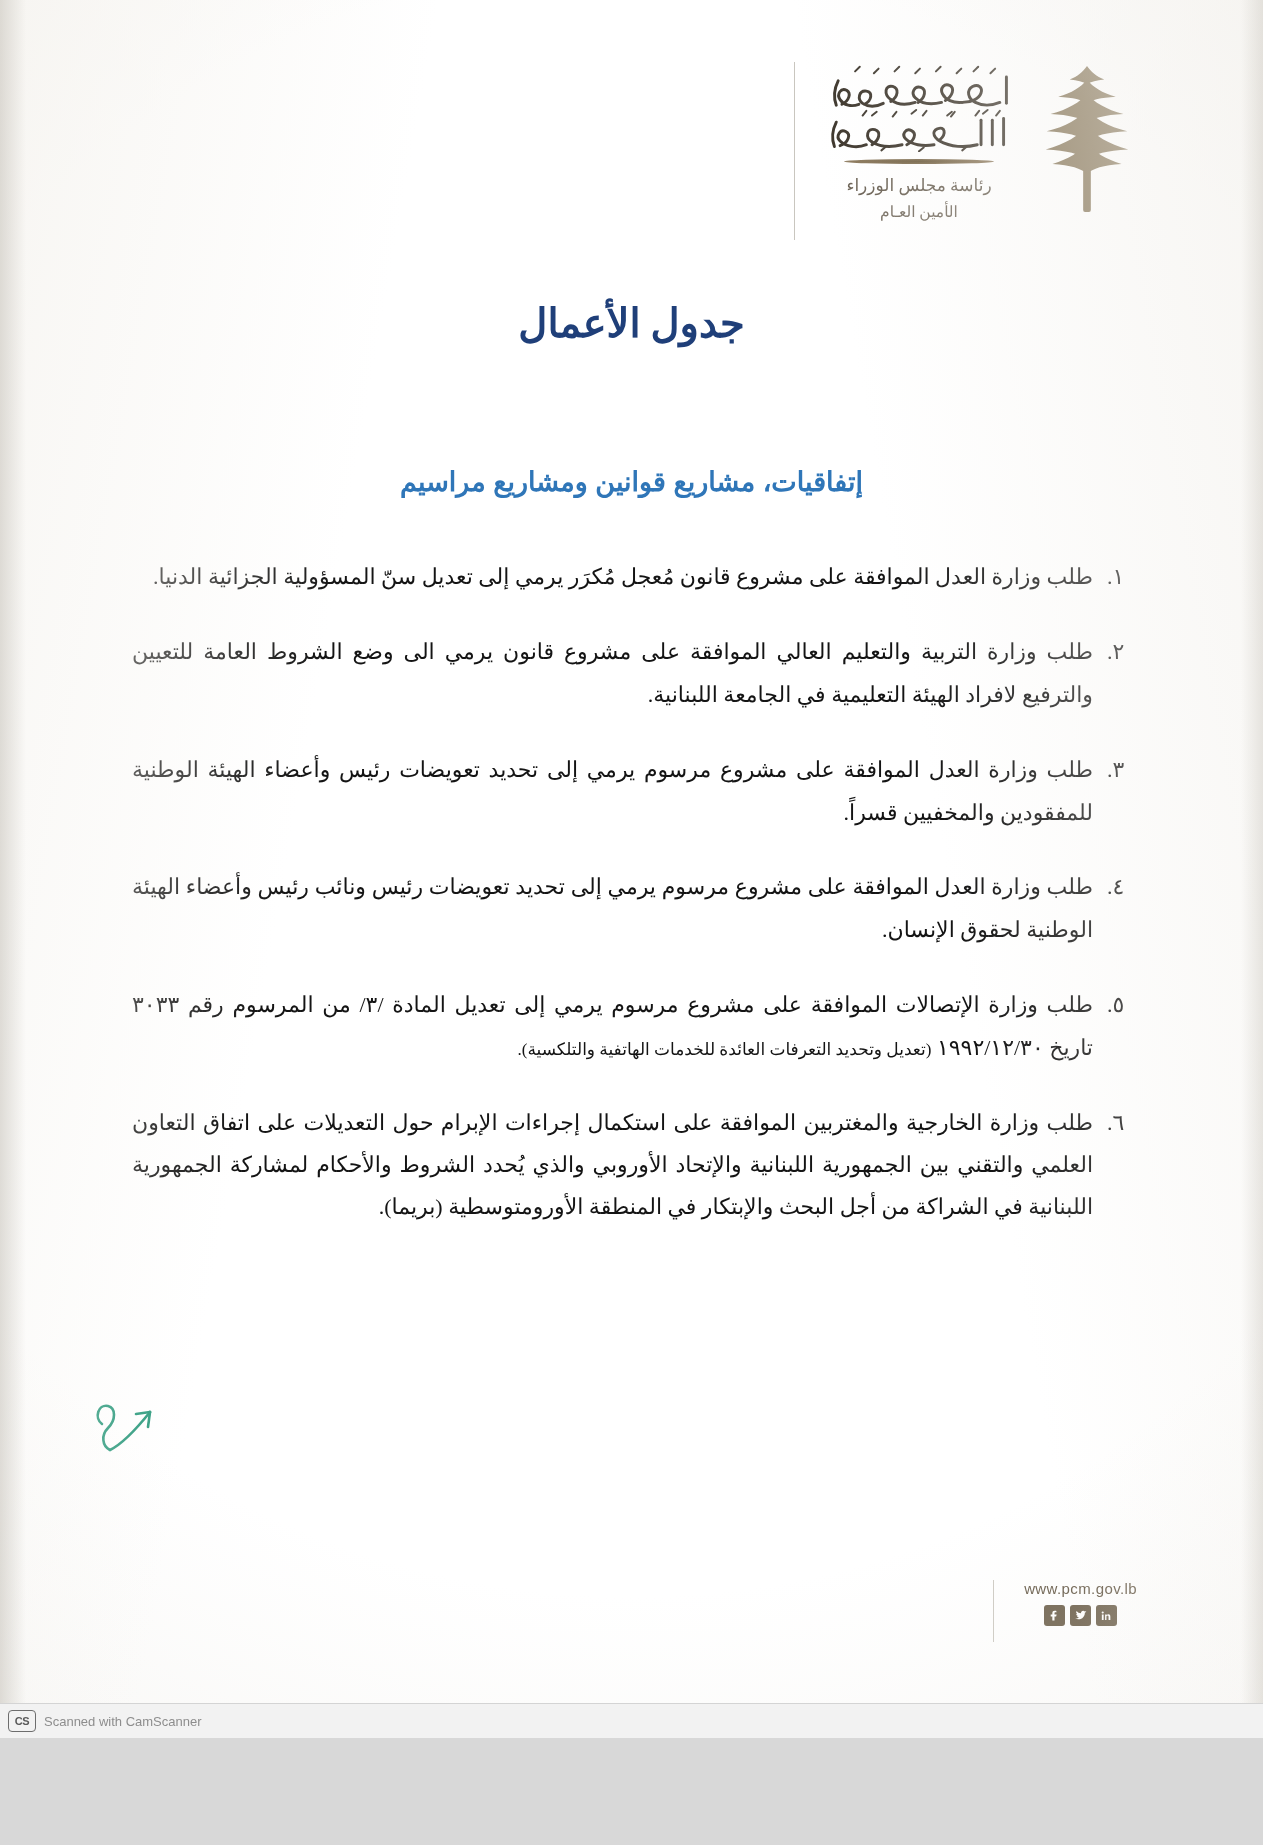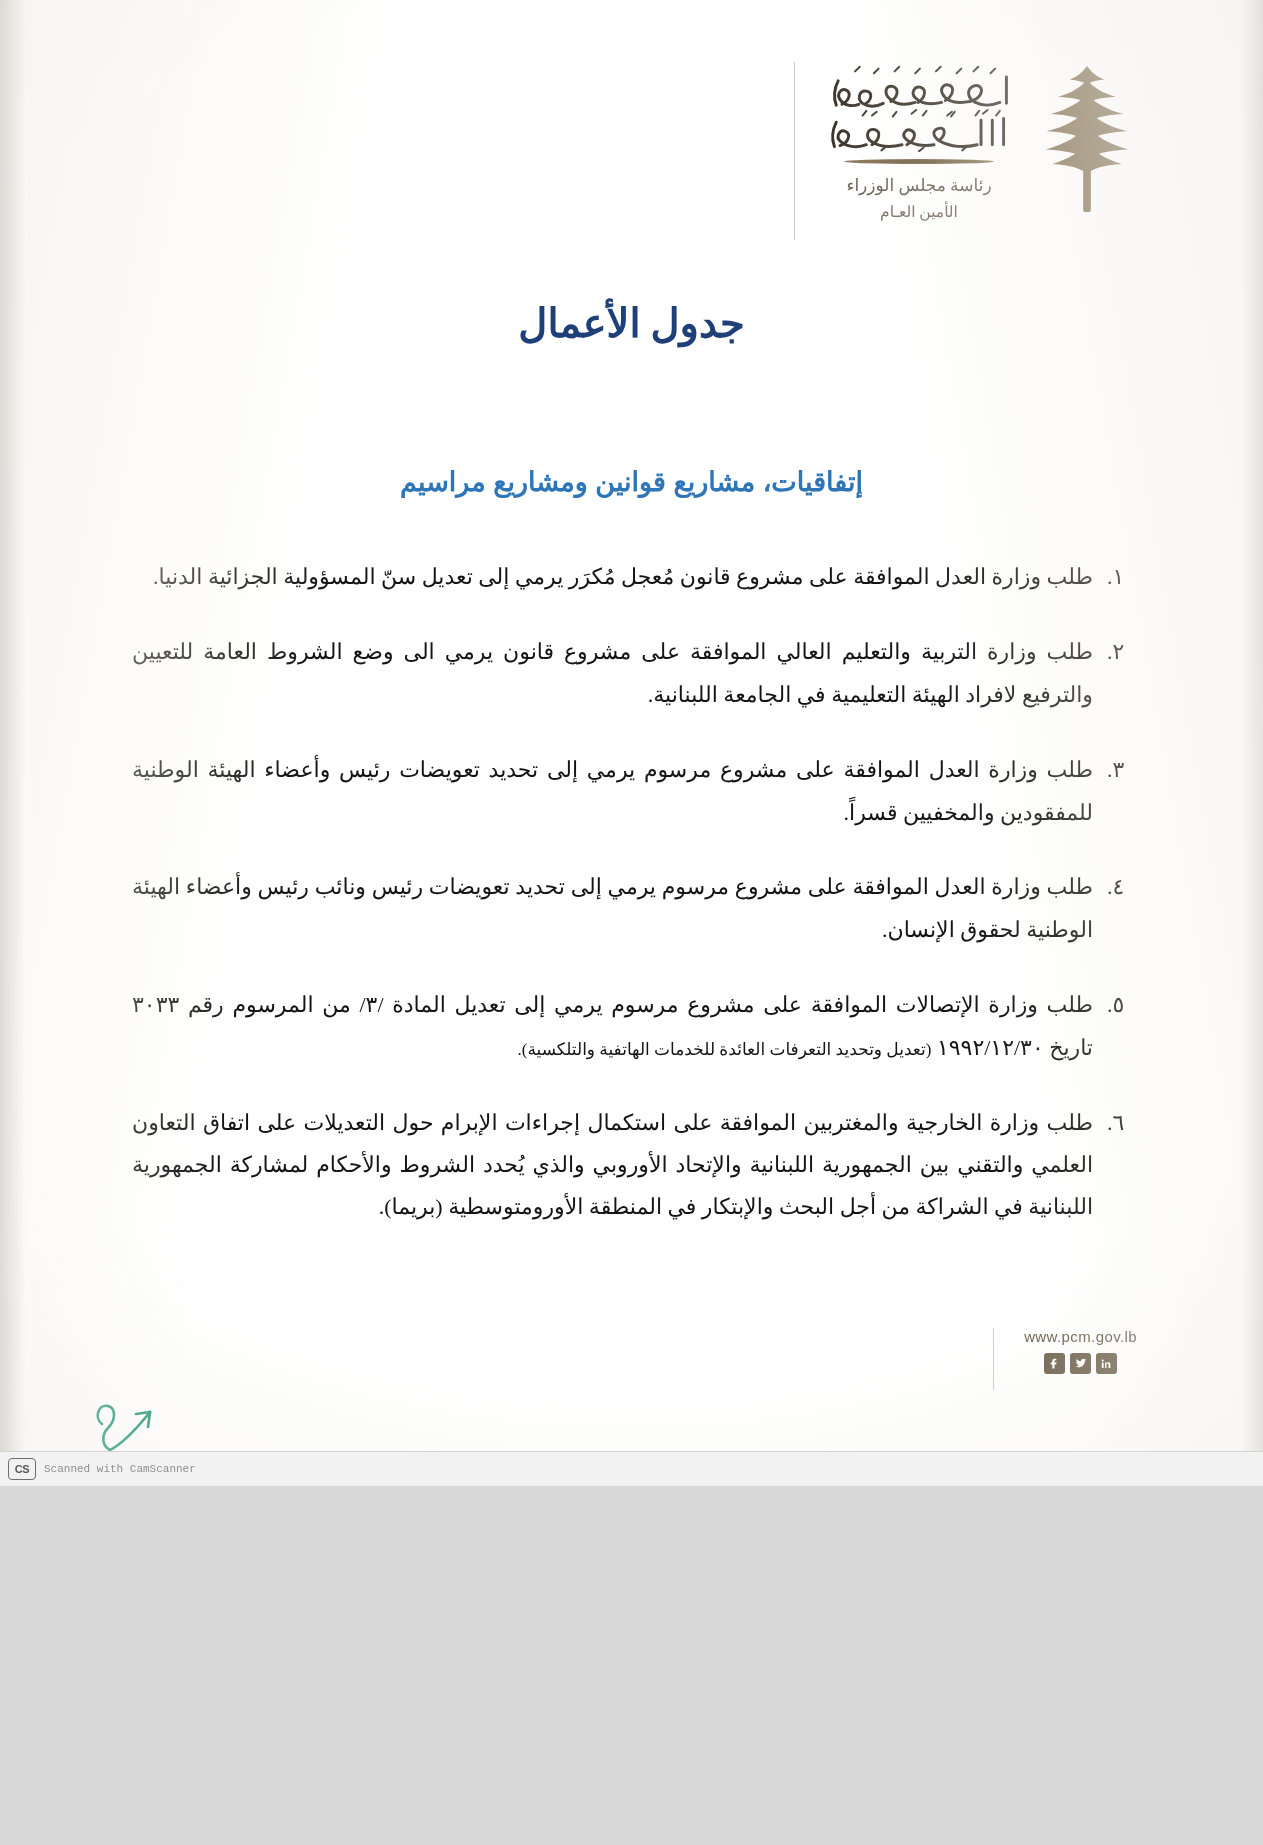--- a/index.html
+++ b/index.html
@@ -8,21 +8,21 @@
     padding: 0;
     background: #d8d8d8;
   }
   body {
     font-family: "Liberation Serif", "DejaVu Serif", serif;
   }
 
   .page {
     position: relative;
     width: 1263px;
-    height: 1486px;
+    height: 1738px;
     margin: 0 auto;
     background: #ffffff;
     overflow: hidden;
     box-sizing: border-box;
   }
 
   
   .scan-tint {
     position: absolute;
     inset: 0;
@@ -246,22 +246,22 @@
     align-items: center;
     justify-content: center;
     font-family: "Liberation Sans", sans-serif;
     font-size: 11px;
     font-weight: bold;
     color: #5a5a5a;
     letter-spacing: -0.5px;
     flex: none;
   }
   .cs-text {
-    font-family: Liberation Mono, monospace;
-    font-size: 11px;
+    font-family: Liberation Sans, sans-serif;
+    font-size: 13px;
     color: #8d8d8d;
   }
 </style>
 </head>
 <body>
 
 <div class="page">
 
   <div class="letterhead">
 

